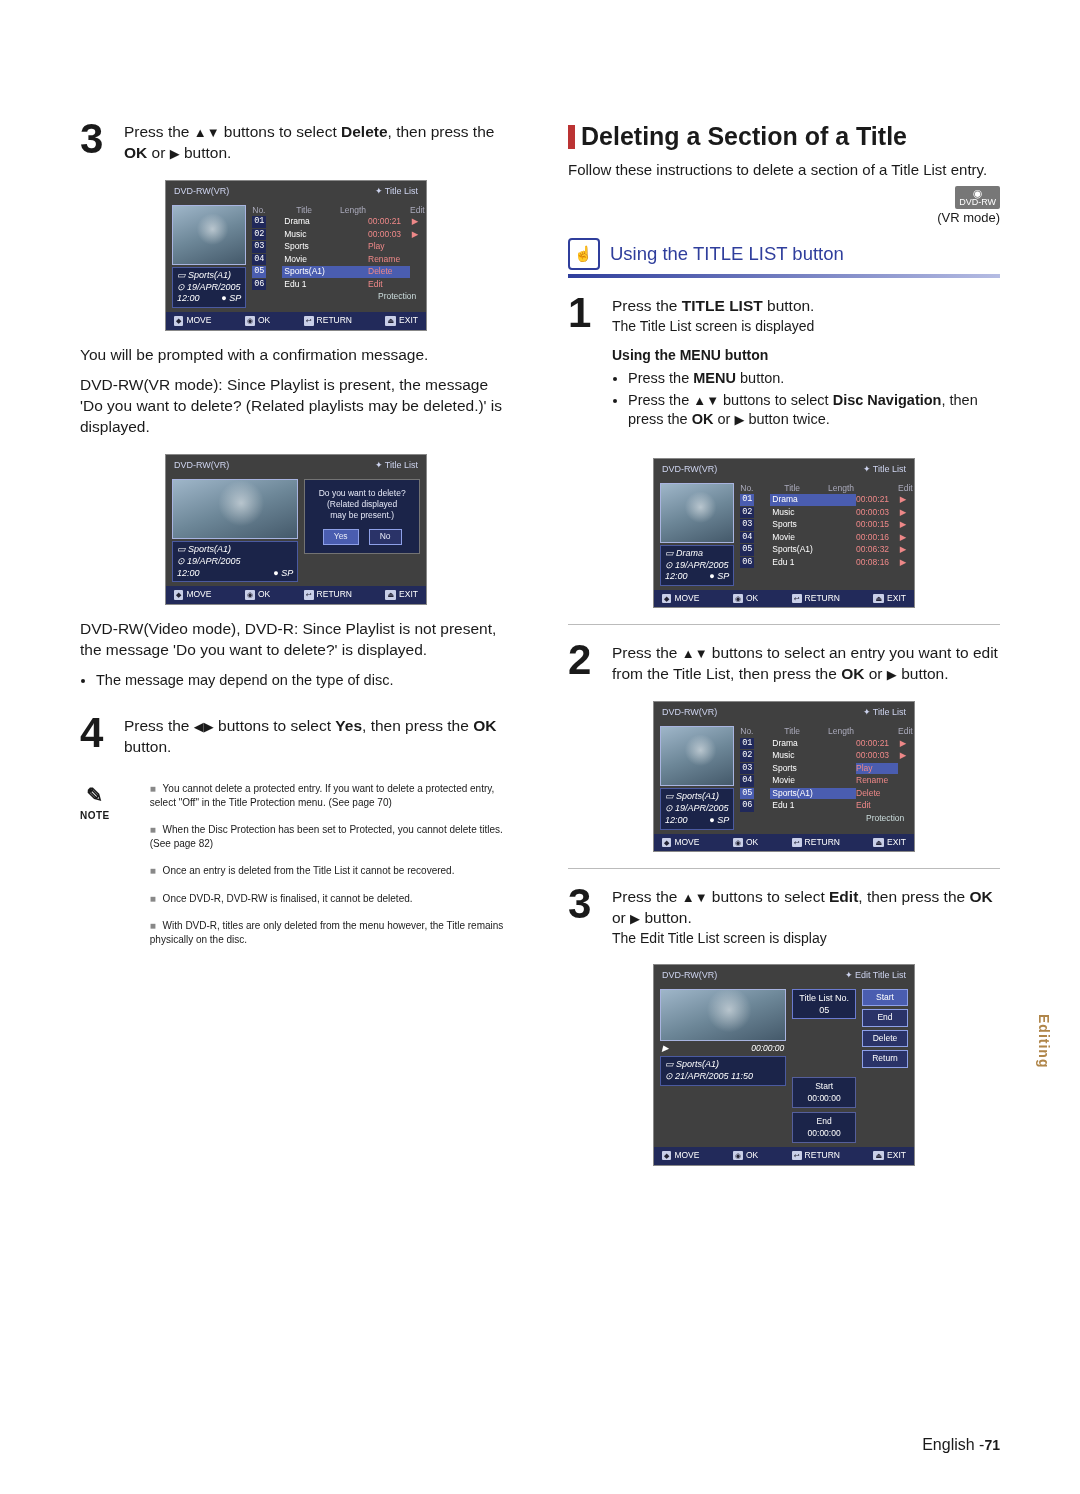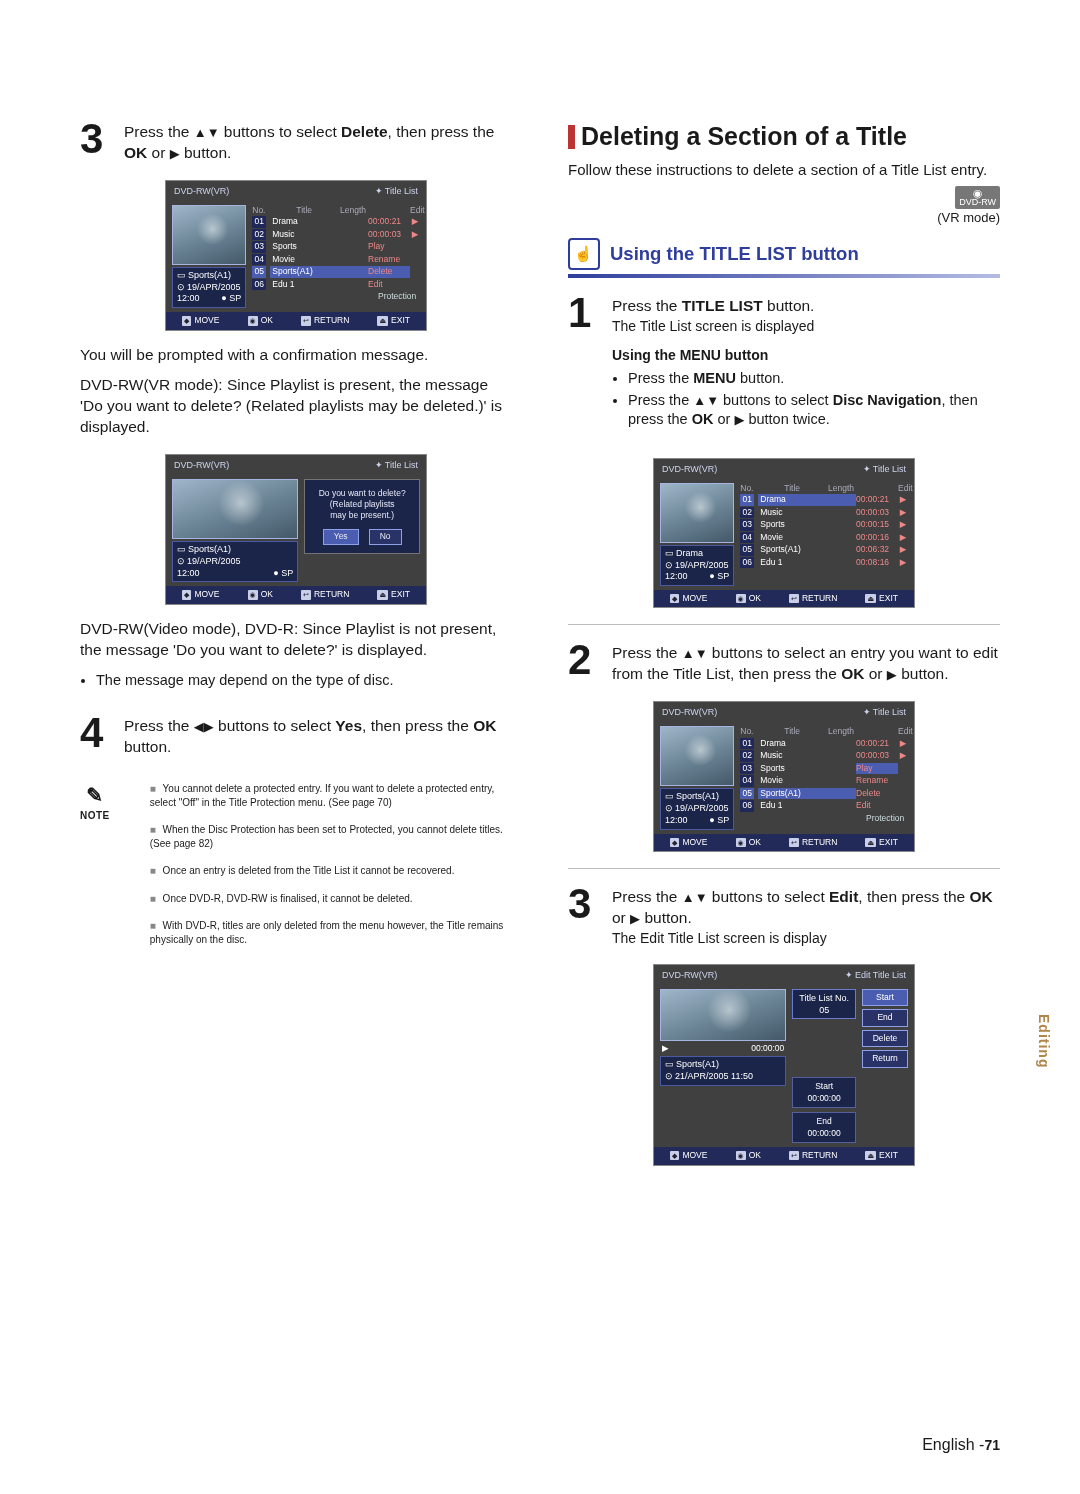--- a/index.html
+++ b/index.html
@@ -66,20 +66,21 @@
     font-size: 9px;
     color: #cdd3ee;
   }
   .osd-body {
     display: flex;
     padding: 4px 6px 4px 6px;
     gap: 6px;
   }
   .osd-left {
     flex: 1.2;
+    font-style: italic;
   }
   .osd-right {
     flex: 1.1;
   }
   .thumb {
     height: 58px;
     background: linear-gradient(160deg,#9fb6c9 0%,#6d8798 50%,#44596a 100%);
     border: 1px solid #a8b4e0;
     margin-bottom: 2px;
     position: relative;
@@ -95,34 +96,34 @@
     padding: 2px 4px;
     margin-top: 2px;
     line-height: 1.3;
   }
   .row {
     display: flex;
     align-items: center;
     font-size: 8.5px;
     margin-bottom: 1px;
   }
-  .cell-no { width: 14px; text-align:center; background:#20285a; margin-right:4px;}
+  .cell-no { width: 14px; text-align:center; background:#20285a; margin-right:16px;font-family:Liberation Mono, monospace;}
   .cell-title { flex:1; padding-left:2px;}
   .cell-len { width: 42px; text-align:left; color:#e88; }
   .cell-edit { width: 10px; text-align:center; color:#e88;}
   .sel { background:#4a5db0; }
   .osd-right .head { display:flex; font-size:8.5px; color:#aab;gap:28px;}
   .osd-right .head span:nth-child(1){width:14px;}
   .osd-right .head span:nth-child(2){flex:1; padding-left:2px;}
   .osd-right .head span:nth-child(3){width:42px;}
   .osd-right .head span:nth-child(4){width:10px;}
   .osd-footer {
     display: flex;
     justify-content: space-between;
-    padding: 3px 16px;
+    padding: 3px 8px;
     font-size: 8.5px;
     background: #222a5a;
   }
   .osd-footer span { display:inline-flex; align-items:center; gap:3px;}
   .osd-footer .chip { background:#c9cfe8; color:#223; font-size:7px; padding:0 2px; border-radius:1px;}
 
   
   .confirm-box {
     background:#1b2449;
     border:1px solid #737373;
@@ -191,21 +192,21 @@
   .method-icon {
     width: 28px; height: 28px;
     border: 2px solid #2f3e9c;
     border-radius: 4px;
     display:flex; align-items:center; justify-content:center;
     color:#2f3e9c;
     font-size: 15px;
   }
   .method-title {
     color: #2f3e9c;
-    font-weight: bold;
+    font-weight: normal;
     font-size: 18.5px;
   }
   .method-rule {
     height:4px;
     background: linear-gradient(to right,#2f3e9c,#b5bce3);
     margin: 4px 0 16px 0;
   }
   .small { font-size: 14px; }
   .smaller { font-size: 13px; }
 
@@ -351,21 +352,21 @@
           <div>⊙ <span>19/APR/2005</span></div>
           <div style="display:flex; justify-content:space-between;">
                   <span>12:00</span>
                   <span>● <span>SP</span></span>
                 </div>
         </div>
       </div>
       <div class="osd-right">
         <div class="confirm-box">
           <div>Do you want to delete?</div>
-          <div>(Related playlists</div>
+          <div>(Related displayed</div>
           <div>may be present.)</div>
           <div class="btns">
             <div class="btn sel">Yes</div>
             <div class="btn">No</div>
           </div>
         </div>
       </div>
     </div>
     <div class="osd-footer">
       <span>

